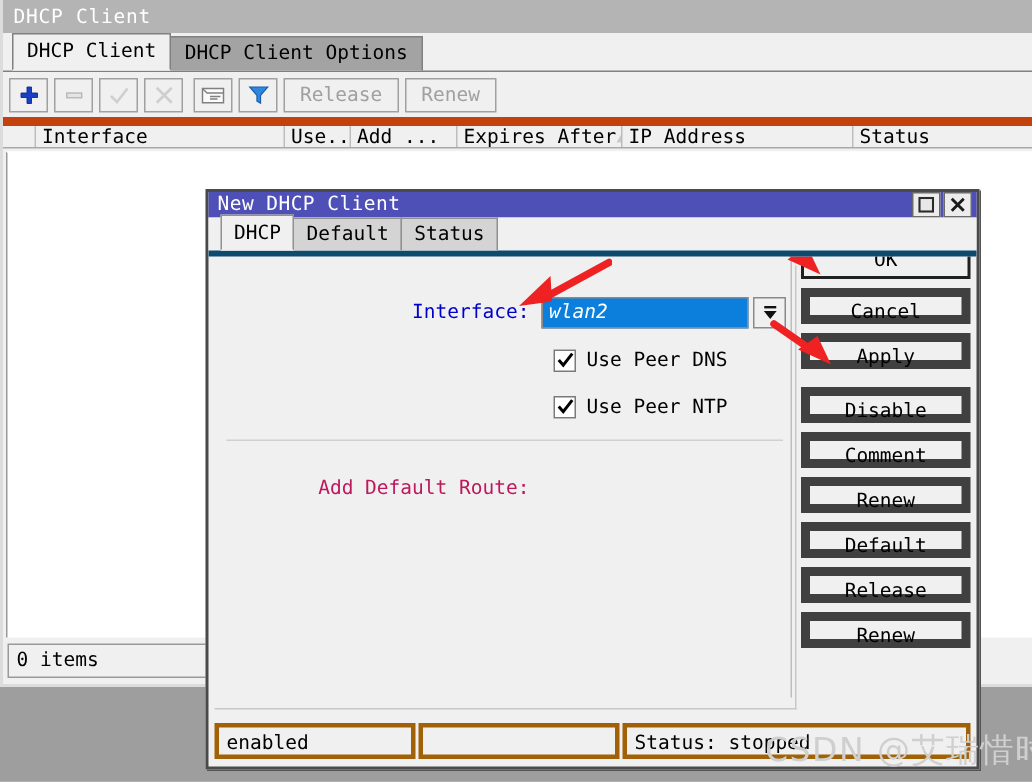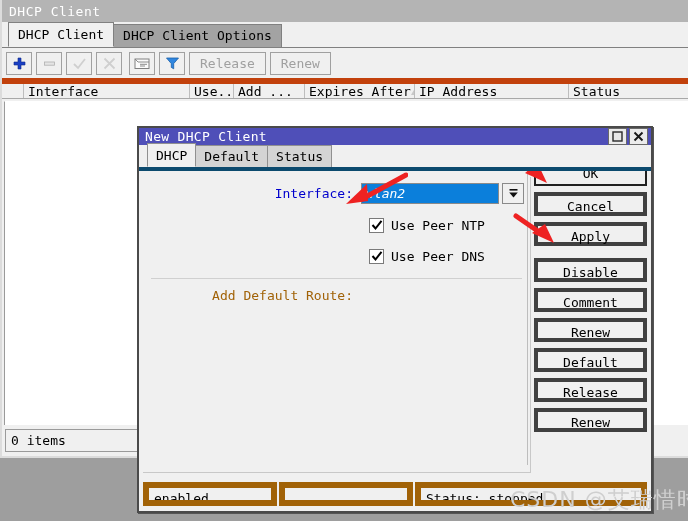--- a/index.html
+++ b/index.html
@@ -240,33 +240,33 @@
     border: 1px solid #c8c8c8;
     border-left: none;
     border-top: none;
     box-sizing: border-box;
   }
 
   .formrow {
     display: flex;
     align-items: center;
     height: 22px;
-    margin-top: 5px;
+    margin-top: 20px;
     padding-right: 6px;
   }
   .flabel {
     width: 218px;
     text-align: right;
     padding-right: 8px;
     font-size: 13px;
     color: #0000cd;
     box-sizing: border-box;
     white-space: nowrap;
   }
-  .flabel.plain { color: #a16207; }
+  .flabel.plain { color: #be185d; }
   .fieldwrap {
     display: flex;
     align-items: center;
     flex: 1;
   }
   .tinput {
     flex: 1;
     height: 21px;
     background: #ffffff;
     border: 1px solid #8a8a8a;
@@ -332,21 +332,21 @@
     width: 113px;
     display: flex;
     flex-direction: column;
     gap: 6px;
   }
   .dbtn {
     height: 24px;
     line-height: 22px;
     text-align: center;
     background: #f0f0f0;
-    border: 4px solid #404040;
+    border: 6px solid #404040;
     box-sizing: border-box;
     font-size: 13px;
   }
   .dbtn.focus {
     border: 2px solid #202020;
     line-height: 20px;
   }
   .dbtn.spaced { margin-top: 6px; }
   #btncol-divider {
     position: absolute;
@@ -360,21 +360,21 @@
   #dlg-status {
     position: absolute;
     left: 4px;
     right: 4px;
     bottom: 5px;
     height: 24px;
     display: flex;
     box-sizing: border-box;
   }
   .dstat {
-    border: 6px solid #a16207;
+    border: 3px solid #a16207;
     box-sizing: border-box;
     line-height: 22px;
     padding-left: 5px;
     font-size: 13px;
     background: #f0f0f0;
     overflow: hidden;
     white-space: nowrap;
   }
   #dstat-enabled { width: 134px; }
   #dstat-mid { width: 134px; margin-left: 2px; }
@@ -530,30 +530,30 @@
         </div>
       </div>
     </div>
 
     <div class="checkrow">
       <div class="cbox">
         <svg width="12" height="12" viewBox="0 0 12 12">
           <path d="M1.5 6 L4.5 9.5 L10.5 1.8" fill="none" stroke="#000000" stroke-width="2"></path>
         </svg>
       </div>
-      <span class="ctext">Use Peer NTP</span>
+      <span class="ctext">Use Peer DNS</span>
     </div>
 
     <div class="checkrow">
       <div class="cbox">
         <svg width="12" height="12" viewBox="0 0 12 12">
           <path d="M1.5 6 L4.5 9.5 L10.5 1.8" fill="none" stroke="#000000" stroke-width="2"></path>
         </svg>
       </div>
-      <span class="ctext">Use Peer DNS</span>
+      <span class="ctext">Use Peer NTP</span>
     </div>
 
     <div id="dlg-sep"></div>
 
     <div class="formrow">
       <div class="flabel plain">Add Default Route:</div>
     </div>
   </div>
 
   <div id="btncol-divider"></div>

